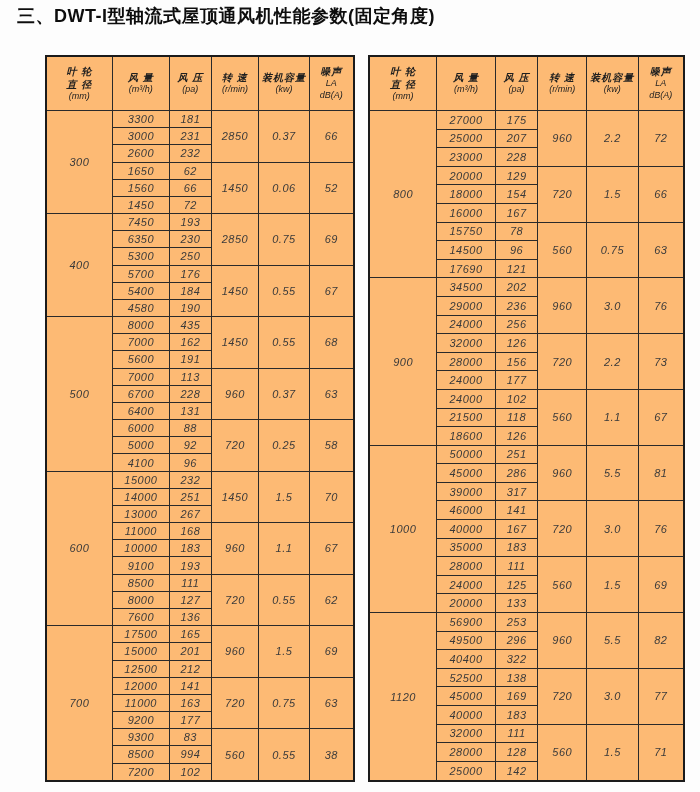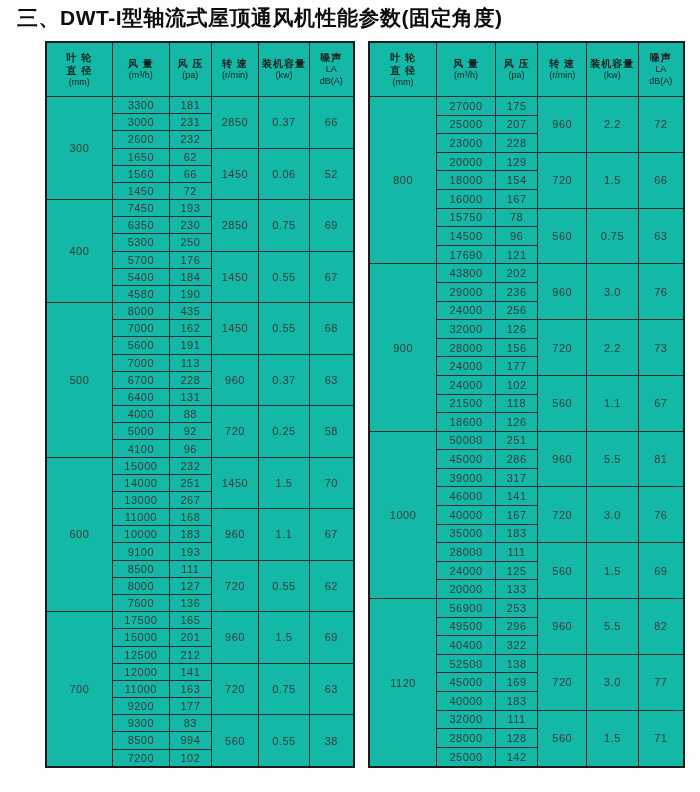--- a/index.html
+++ b/index.html
@@ -6,28 +6,29 @@
   .page{
     position:relative;
     width:700px;height:792px;
     background:#fdfdfd;
     font-family:"Liberation Sans","DejaVu Sans",sans-serif;
     color:#2e2e2e;
     overflow:hidden;
   }
   .title{
     position:absolute;left:17px;top:4px;margin:0;
-    font-size:21px;font-weight:bold;color:#0d0d0d;
+    font-size:18px;font-weight:bold;color:#0d0d0d;
     letter-spacing:0.5px;white-space:nowrap;
   }
   table.perf{
-    position:absolute;top:41px;
+    position:absolute;top:55px;
     border-collapse:collapse;table-layout:fixed;
-    background:#14b8a6;
+    background:#fdba74;
     border:2px solid #1b1b1b;
+    font-style:italic;
   }
   #t0{left:45px;width:310px;height:727px;}
   #t1{left:368px;width:317px;height:727px;}
   .perf th,.perf td{
     border:1px solid #2a2a2a;
     text-align:center;vertical-align:middle;
     padding:0;overflow:hidden;
   }
   .perf th{
     height:53px;
@@ -169,21 +170,21 @@
         </tr>
         <tr>
           <td>6700</td>
           <td>228</td>
         </tr>
         <tr>
           <td>6400</td>
           <td>131</td>
         </tr>
         <tr>
-          <td>4000</td>
+          <td>6000</td>
           <td>88</td>
           <td rowspan="3">720</td>
           <td rowspan="3">0.25</td>
           <td rowspan="3">58</td>
         </tr>
         <tr>
           <td>5000</td>
           <td>92</td>
         </tr>
         <tr>
@@ -357,21 +358,21 @@
         <tr>
           <td>14500</td>
           <td>96</td>
         </tr>
         <tr>
           <td>17690</td>
           <td>121</td>
         </tr>
         <tr>
           <td rowspan="9">900</td>
-          <td>43800</td>
+          <td>34500</td>
           <td>202</td>
           <td rowspan="3">960</td>
           <td rowspan="3">3.0</td>
           <td rowspan="3">76</td>
         </tr>
         <tr>
           <td>29000</td>
           <td>236</td>
         </tr>
         <tr>

